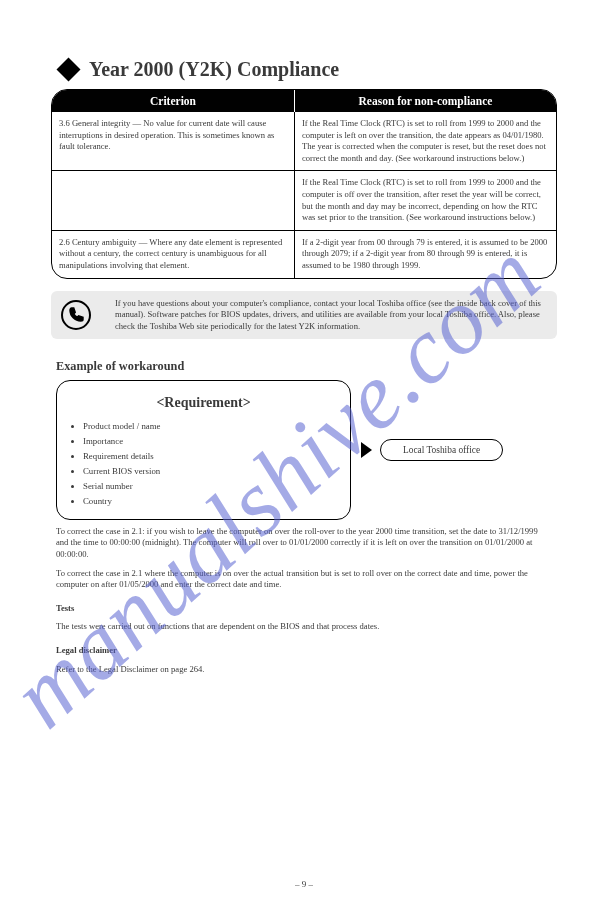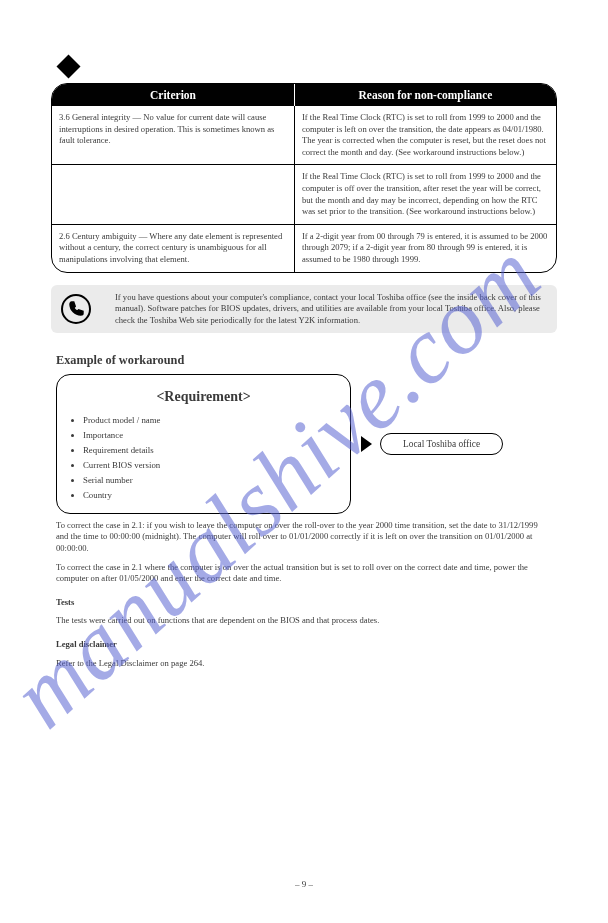--- a/index.html
+++ b/index.html
@@ -128,20 +128,21 @@
   }
 </style>
 </head>
 <body>
 
 <div class="page-wrap">
   <div class="watermark">manualshive.com</div>
 
   <div class="header-row">
     <div class="diamond"></div>
+    <div class="header-title">Year 2000 (Y2K) Compliance</div>
   </div>
 
   <div class="table-outer">
     <div class="thead-bar">
       <div class="thc c1">Criterion</div>
       <div class="thc c2">Reason for non-compliance</div>
     </div>
     <div class="trow">
       <div class="cell c1">3.6 General integrity — No value for current date will cause interruptions in desired operation. This is sometimes known as fault tolerance.</div>
       <div class="cell c2">If the Real Time Clock (RTC) is set to roll from 1999 to 2000 and the computer is left on over the transition, the date appears as 04/01/1980. The year is corrected when the computer is reset, but the reset does not correct the month and day. (See workaround instructions below.)</div>

